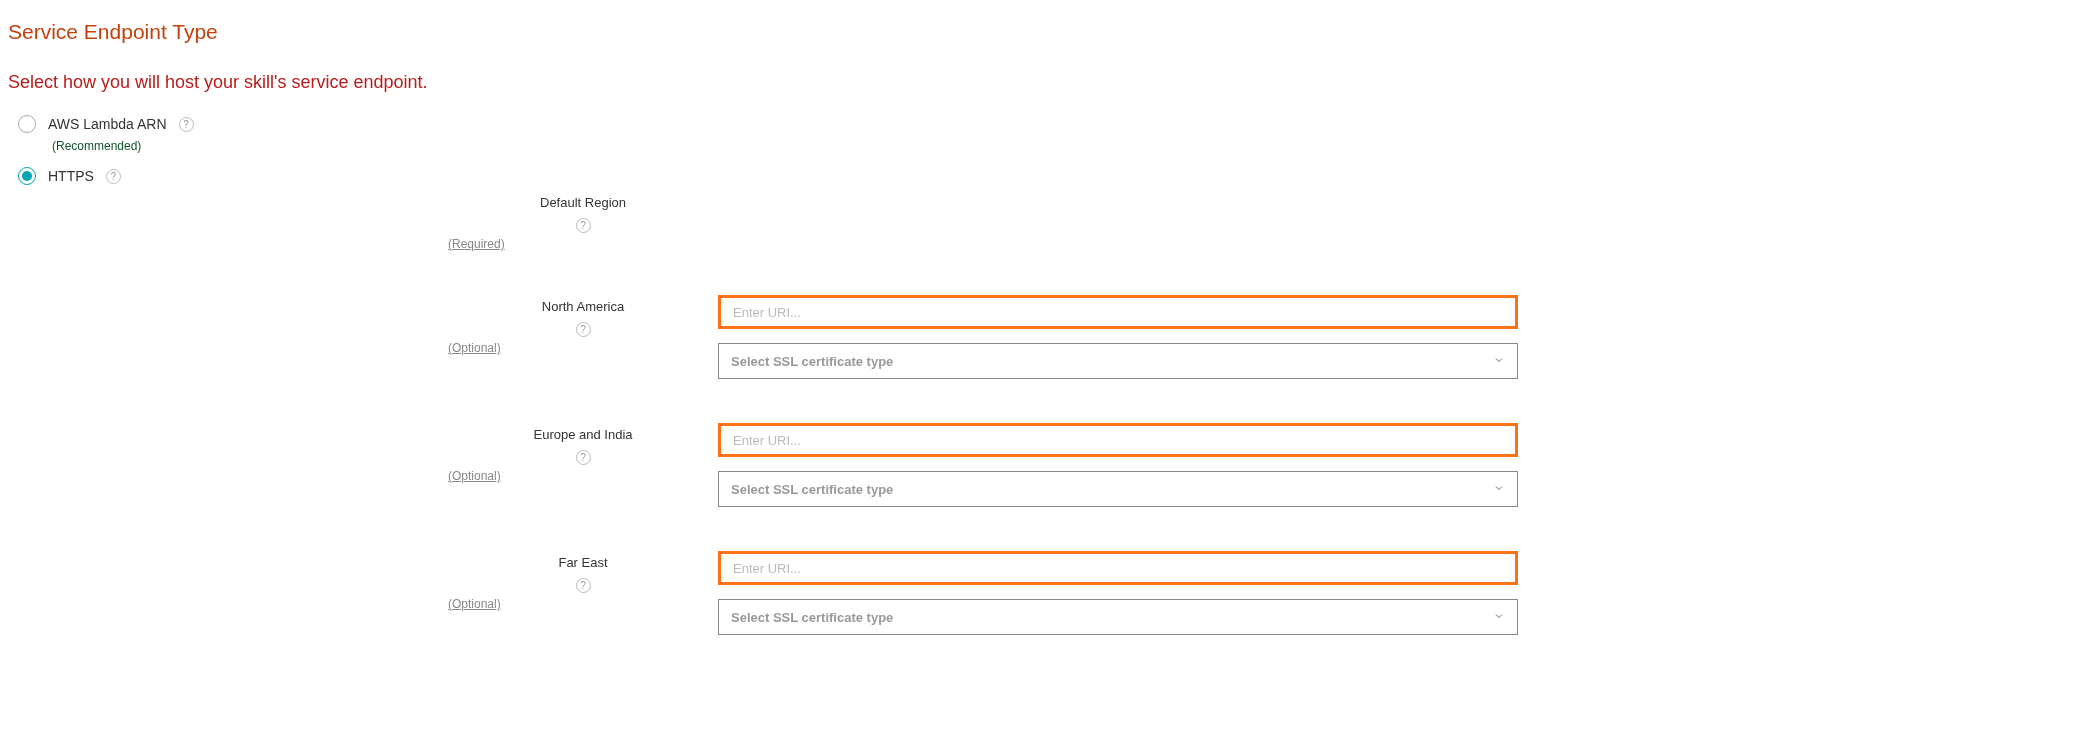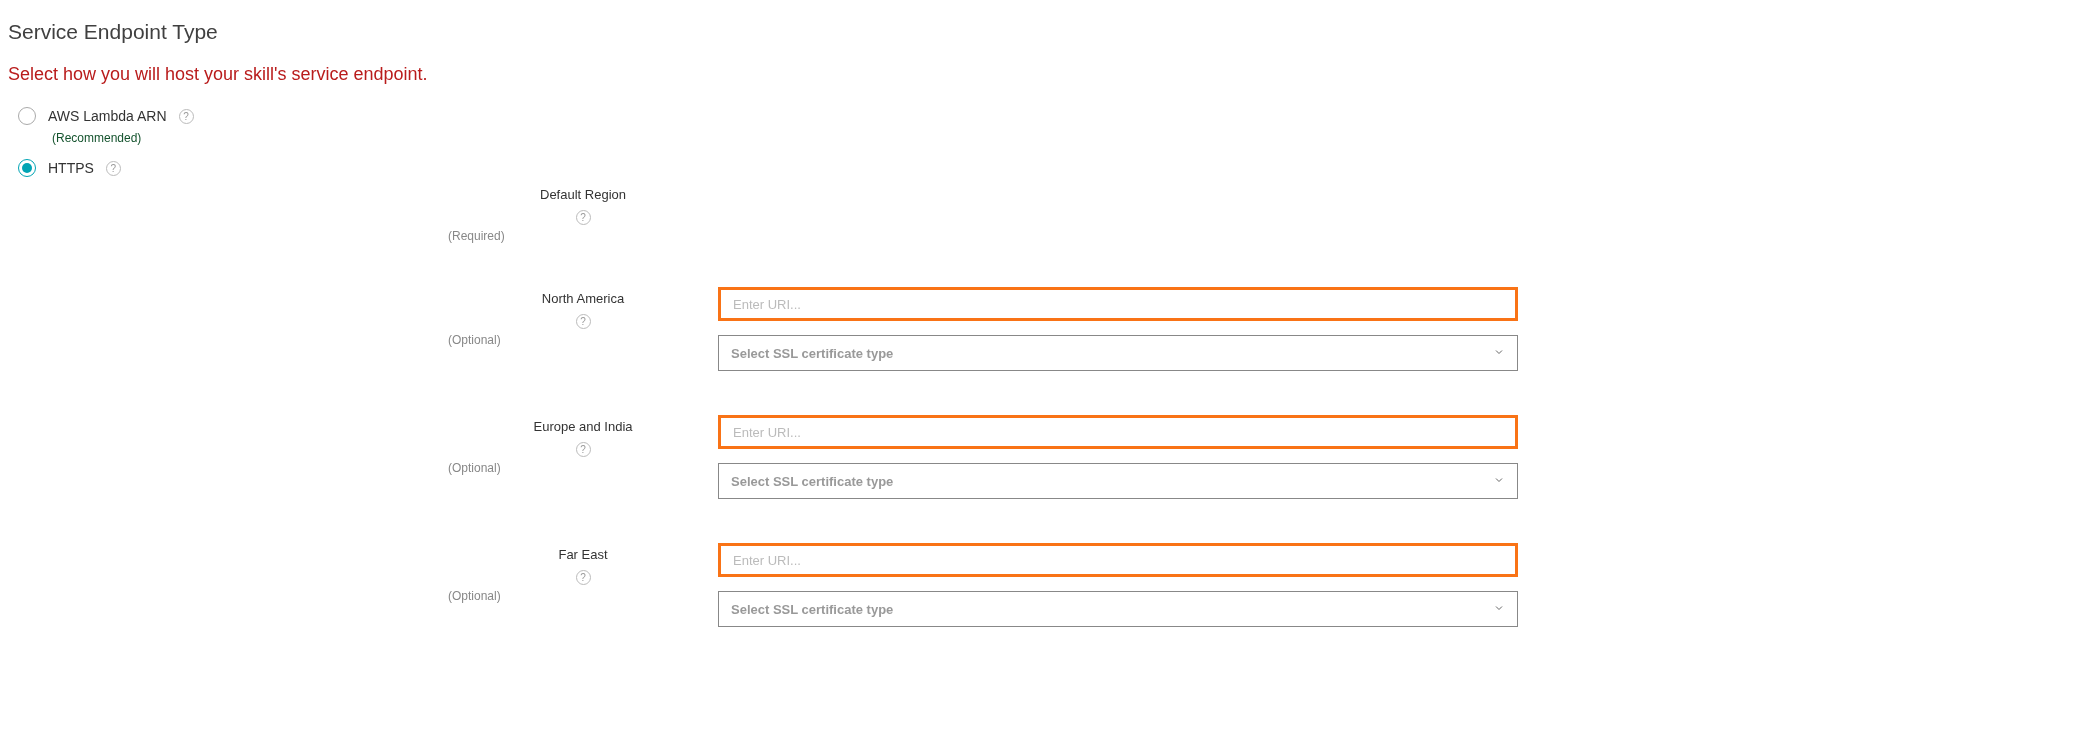--- a/index.html
+++ b/index.html
@@ -6,22 +6,22 @@
     body {
       font-family: "Amazon Ember", "Helvetica Neue", Arial, sans-serif;
       background: #ffffff;
       color: #232f3e;
       padding: 20px 8px;
       font-size: 14px;
     }
     .section-title {
       font-size: 21px;
       font-weight: 300;
-      color: #404040;
-      margin-bottom: 20px;
+      color: #c2410c;
+      margin-bottom: 28px;
     }
     .section-subtitle {
       font-size: 18px;
       color: #b91c1c;
       margin-bottom: 22px;
     }
     .radio-row {
       display: flex;
       align-items: center;
       gap: 12px;
@@ -94,20 +94,21 @@
       flex-direction: column;
     }
     .region-label {
       font-size: 13px;
       color: #333;
     }
     .region-required {
       font-size: 12px;
       color: #888;
       margin-top: 4px;
+      text-decoration: underline;
     }
     .region-inputs {
       flex: 1;
       display: flex;
       flex-direction: column;
       gap: 14px;
     }
     .text-input {
       width: 100%;
       height: 34px;

